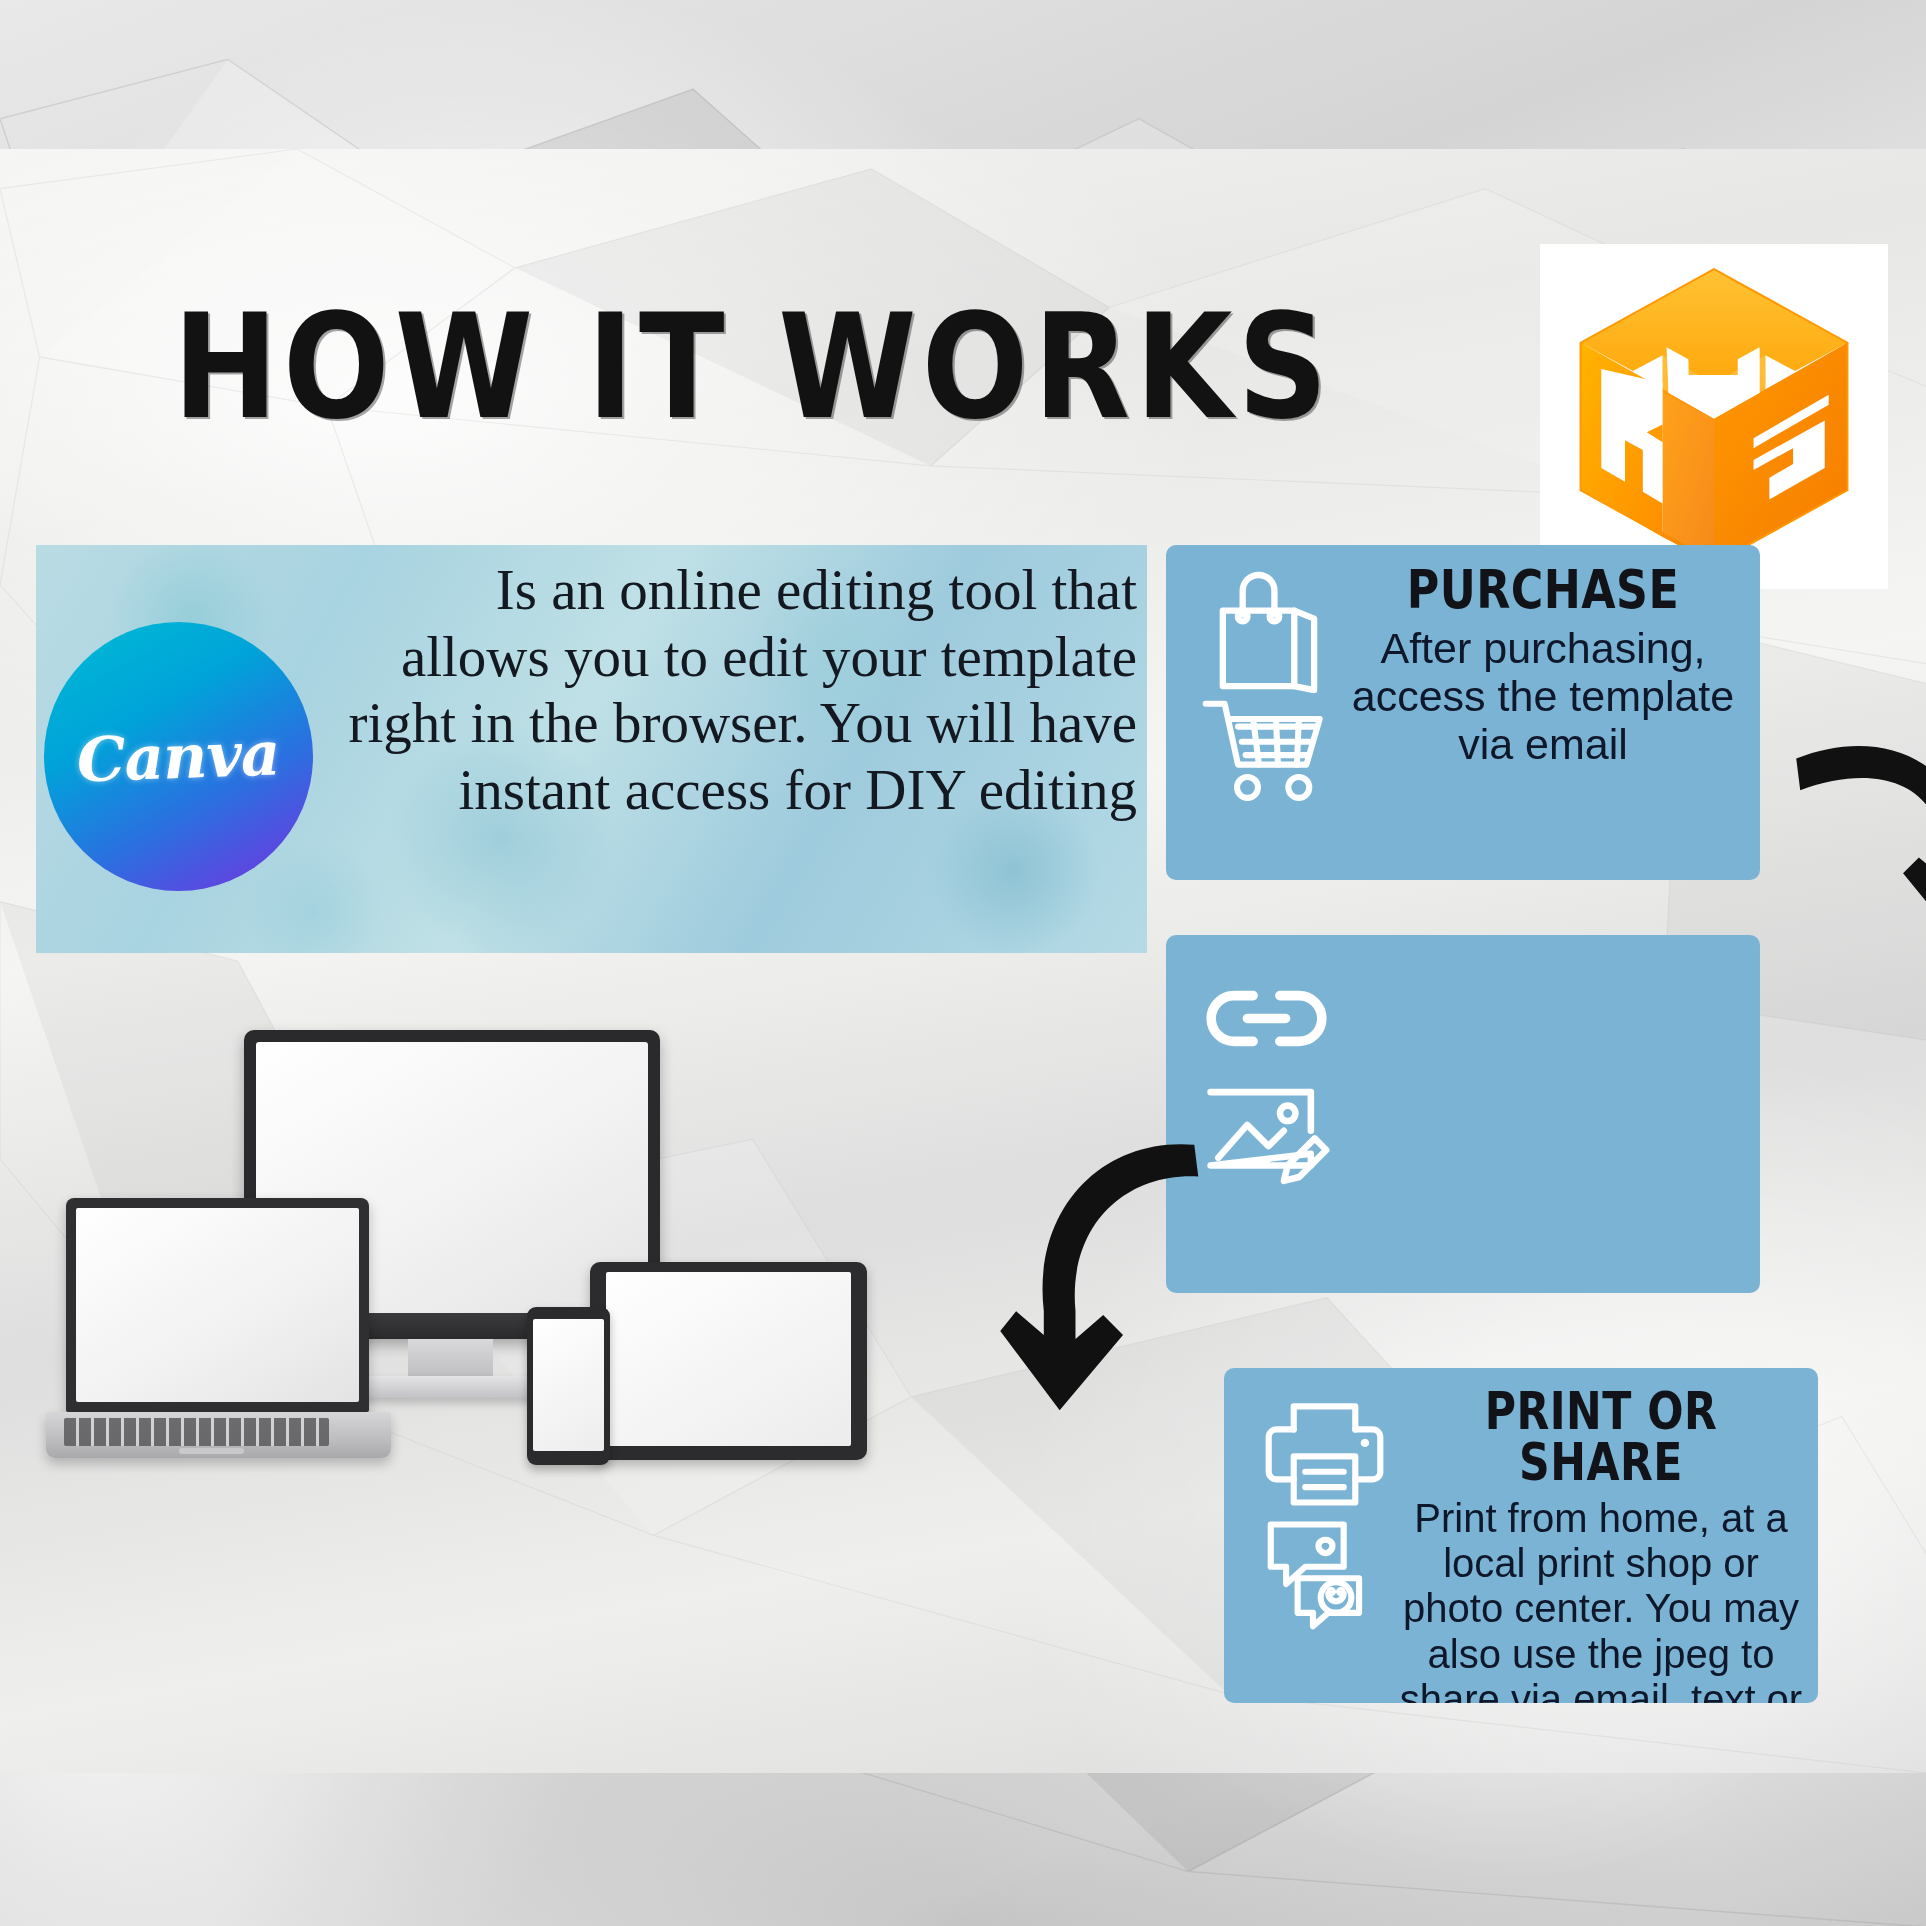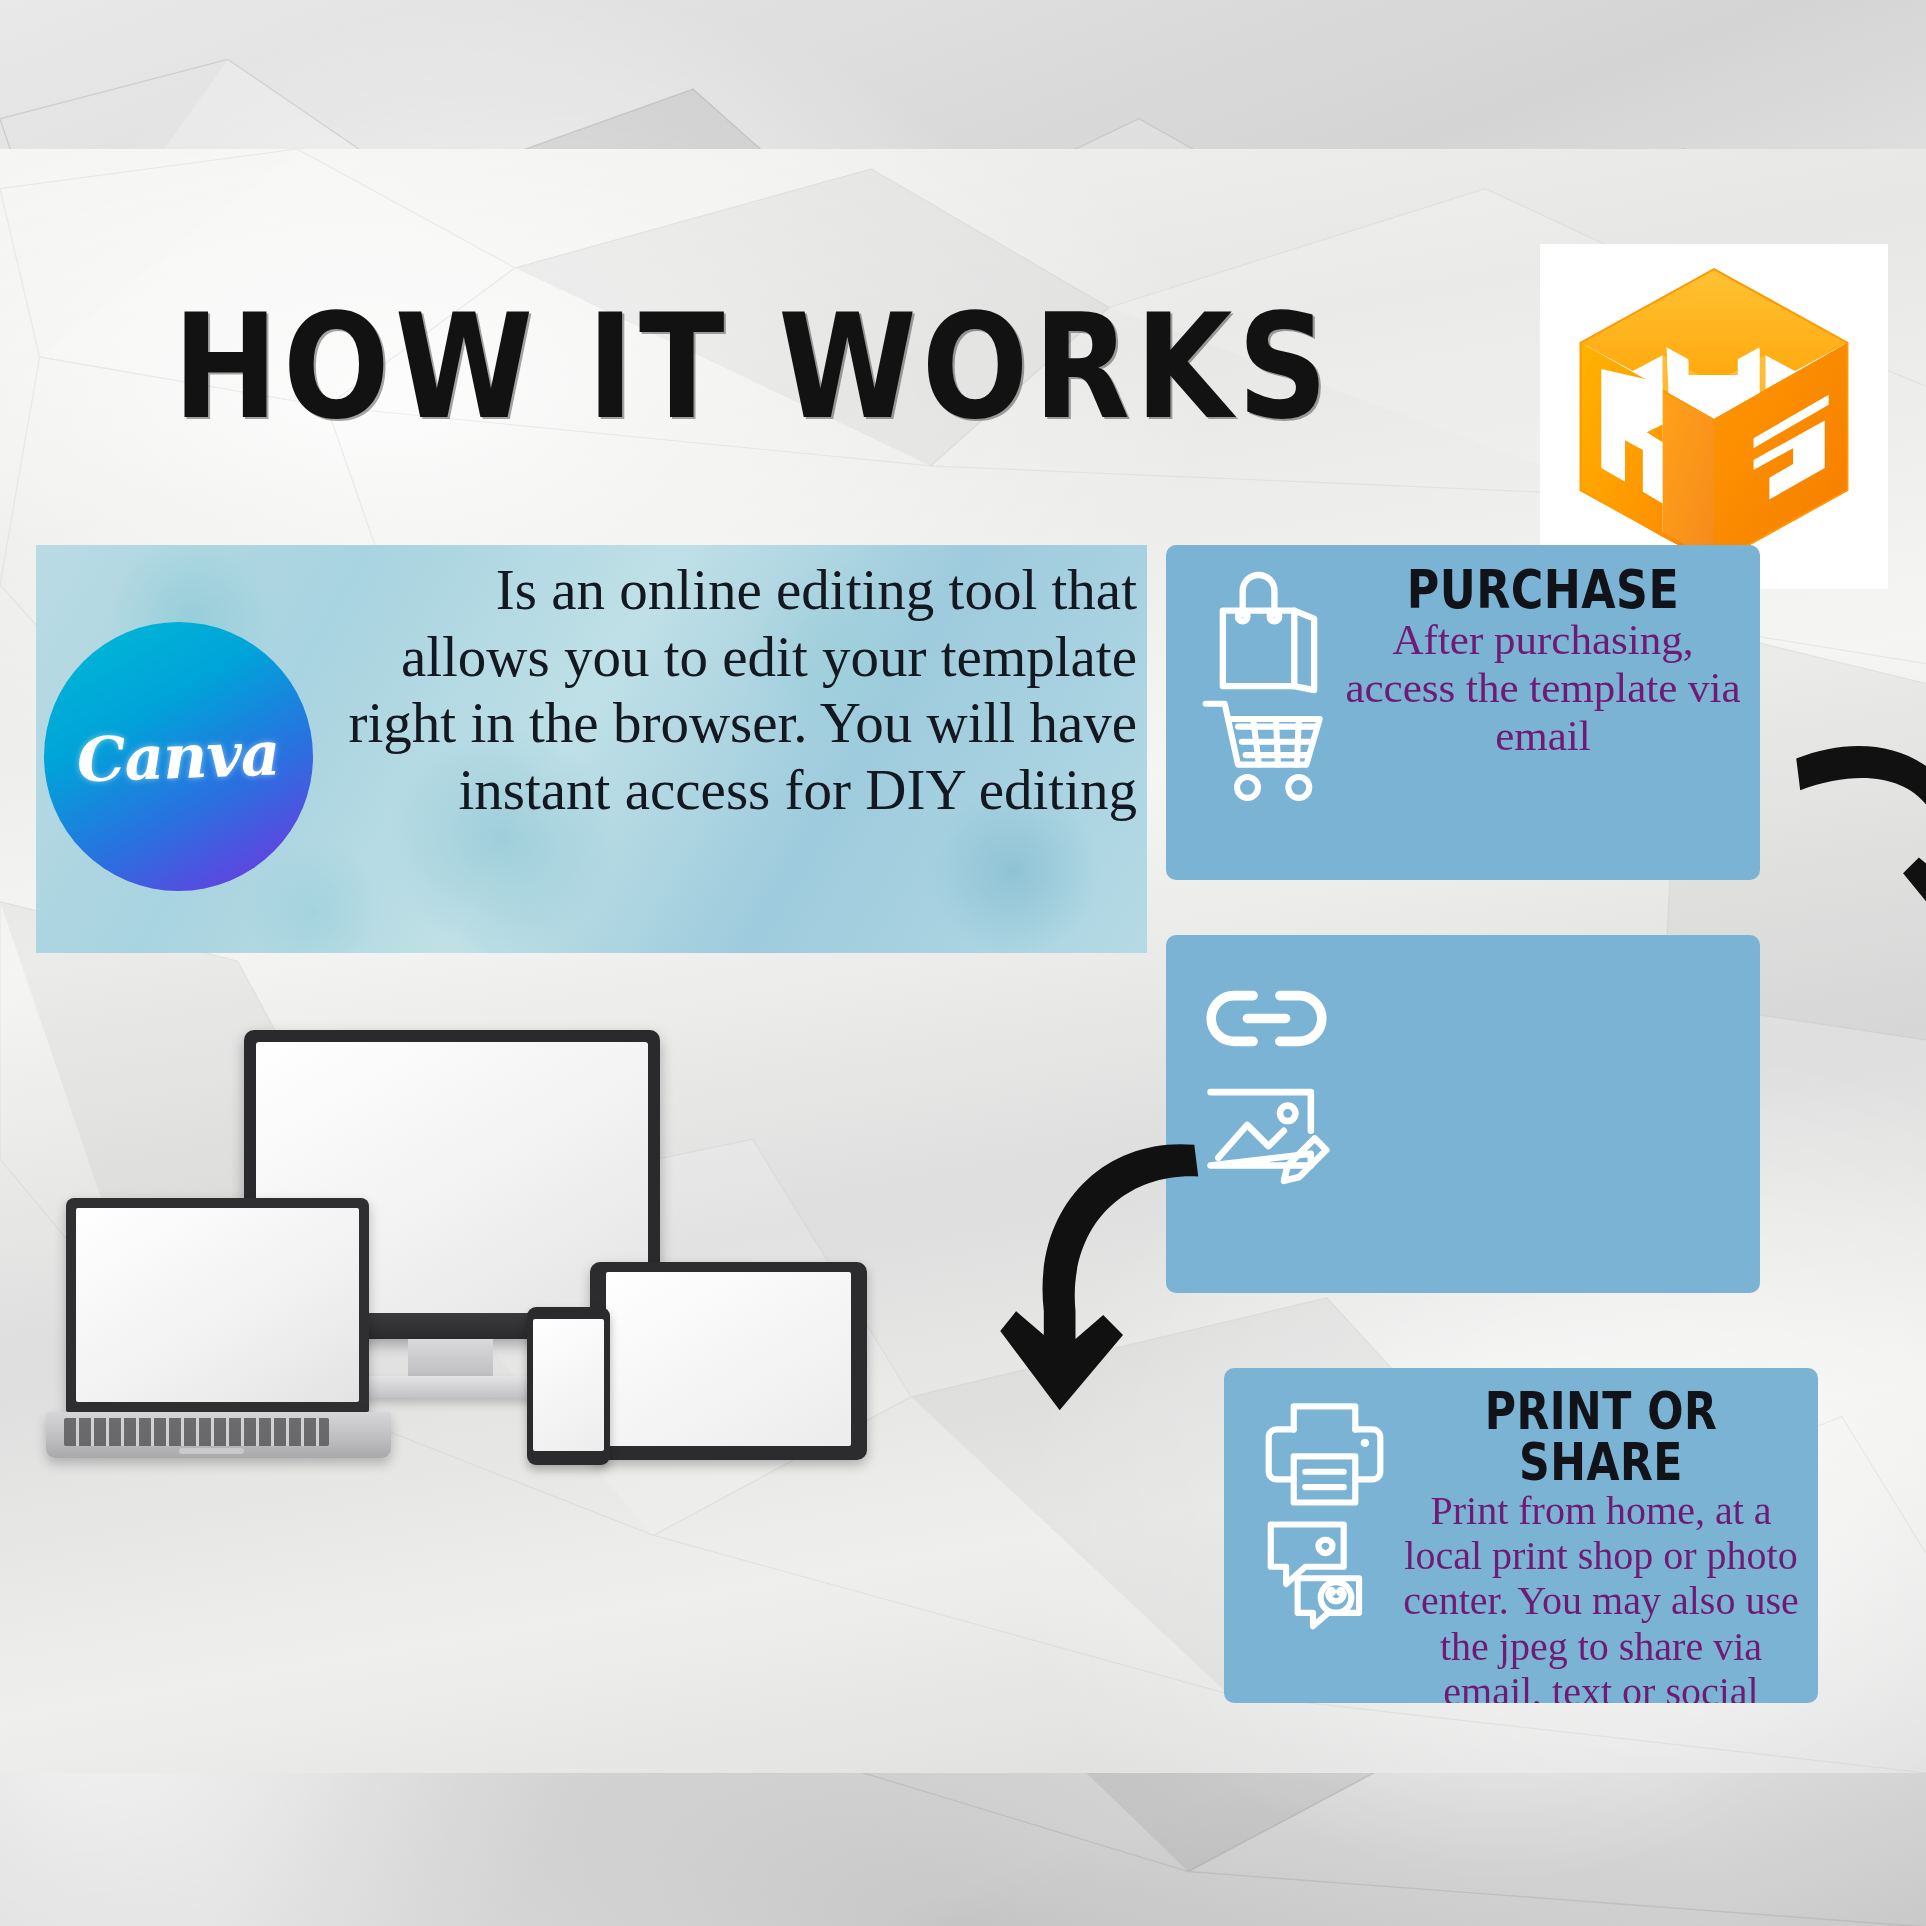--- a/index.html
+++ b/index.html
@@ -106,24 +106,25 @@
     font-size:53px;
     letter-spacing:0.5px;
     color:#111318;
     line-height:1.0;
     transform:scaleX(.93);
   }
   #card-edit .card-title{font-size:47px;line-height:1.05;}
   #card-print .card-title{font-size:51px;}
 
   .card-desc{
-    font-family:Liberation Serif, serif;
+    font-family:Liberation Sans, sans-serif;
     font-size:43px;
     line-height:1.12;
-    color:#701a75;
+    color:#0f172a;
+    margin-top:8px;
   }
   #card-print .card-desc{font-size:40px;line-height:1.13;}
 
   .ic{display:block;margin:0 auto;}
 
   
   #devices{position:absolute;left:30px;top:1020px;width:980px;height:564px;}
 
   .mon-frame{
     position:absolute;left:214px;top:10px;width:416px;height:309px;

